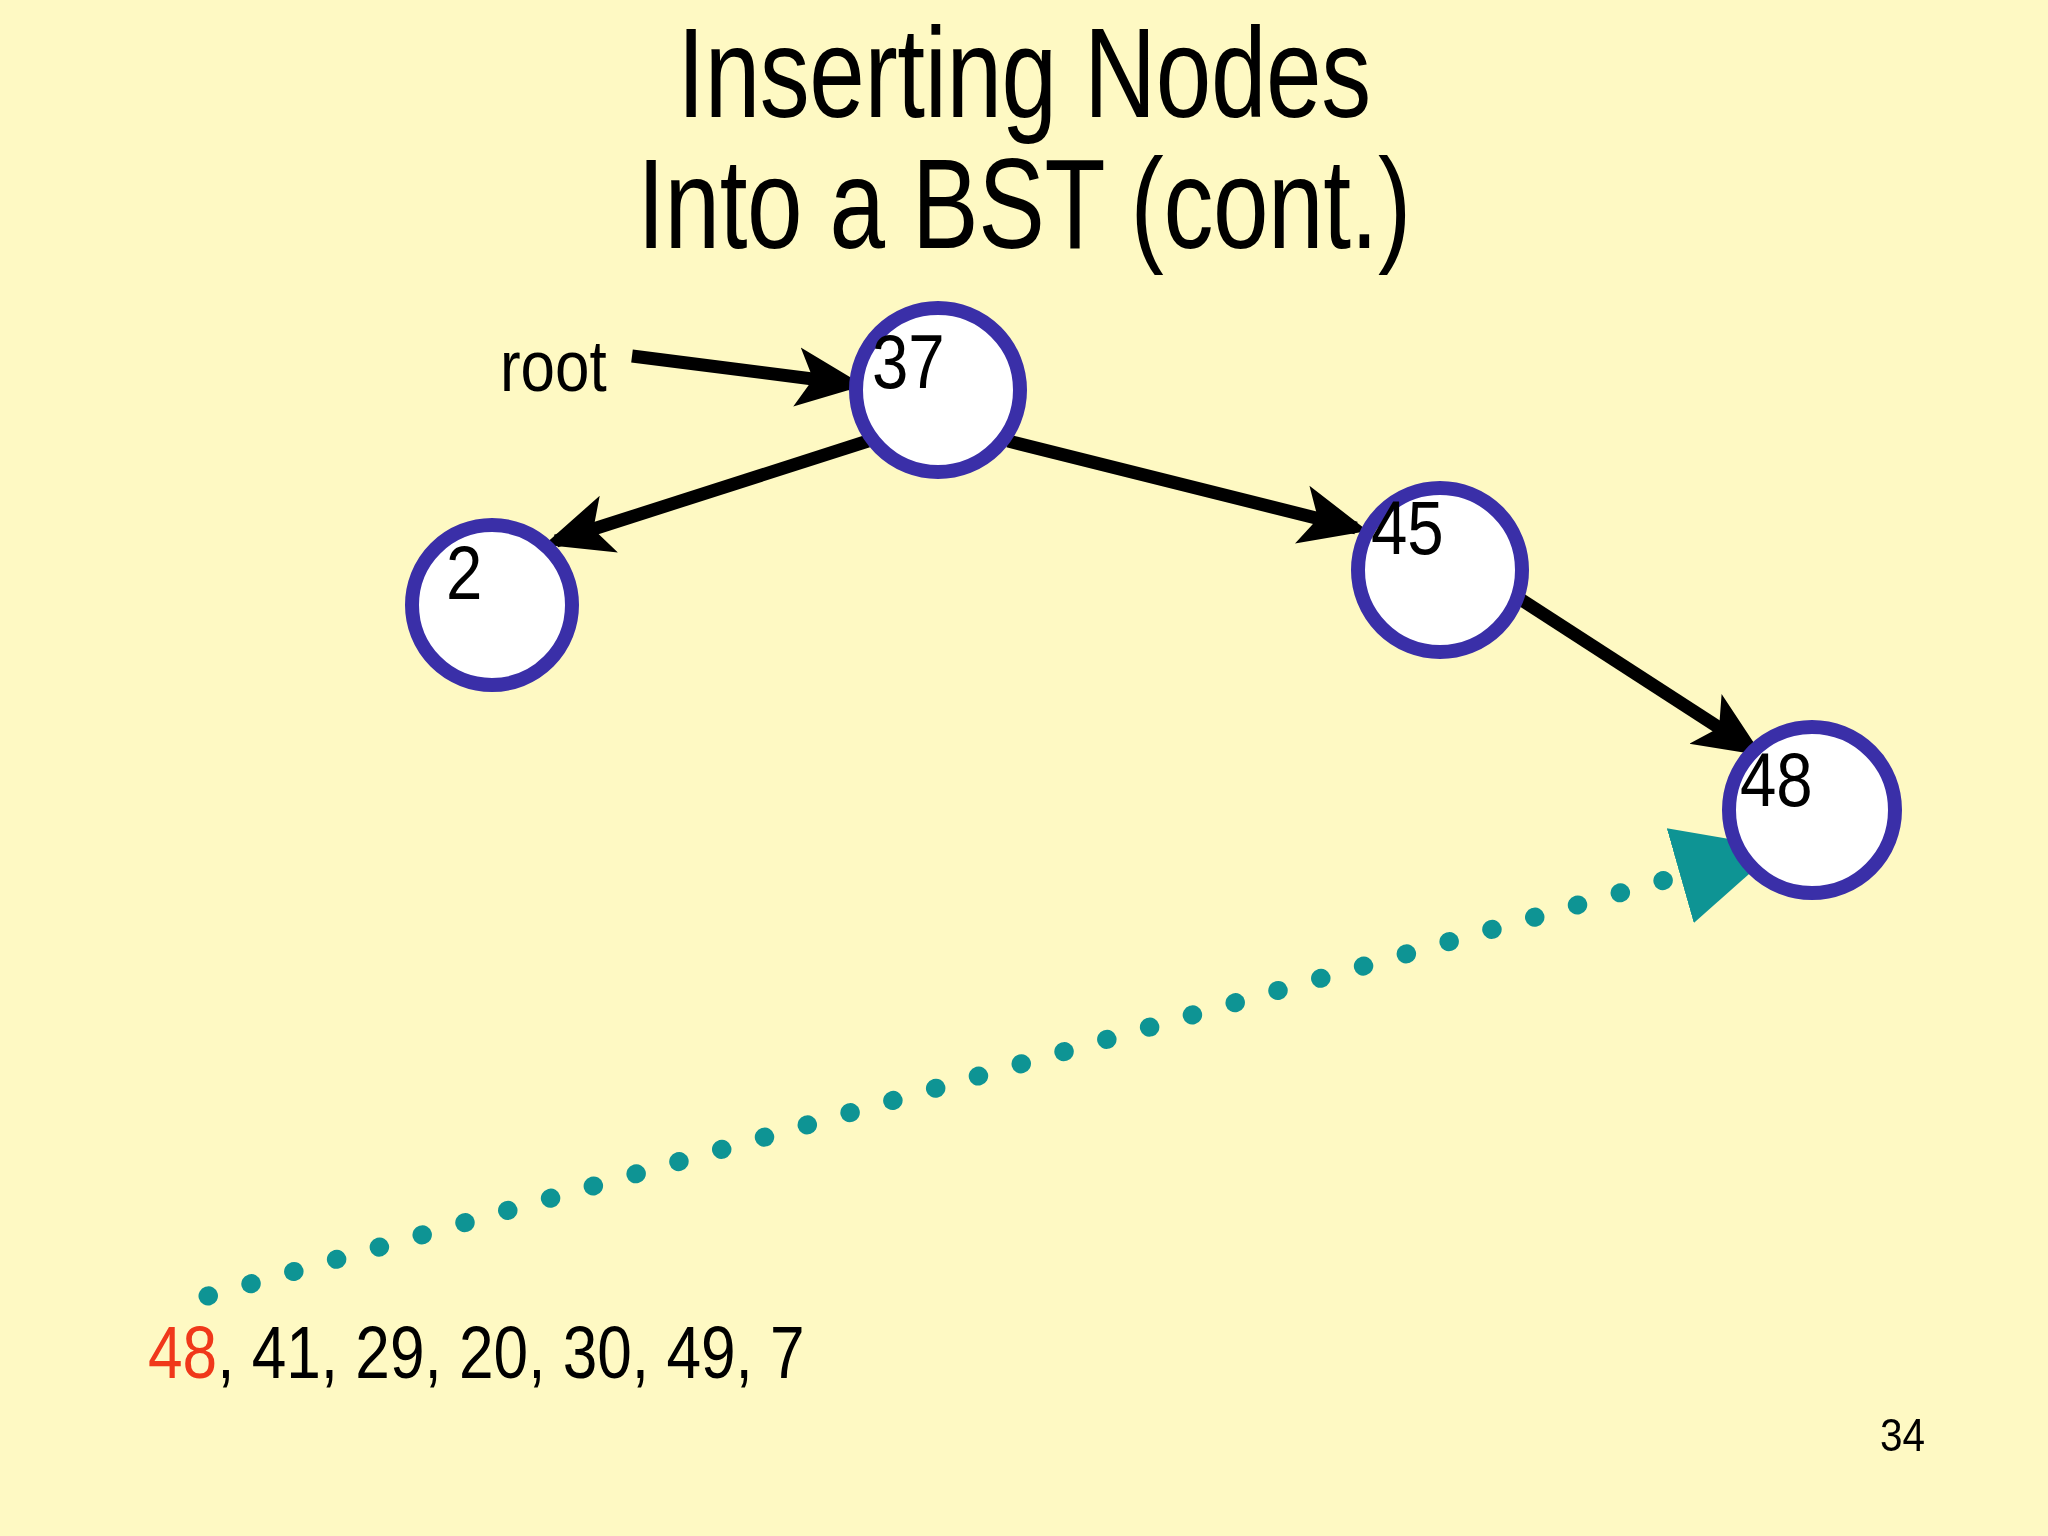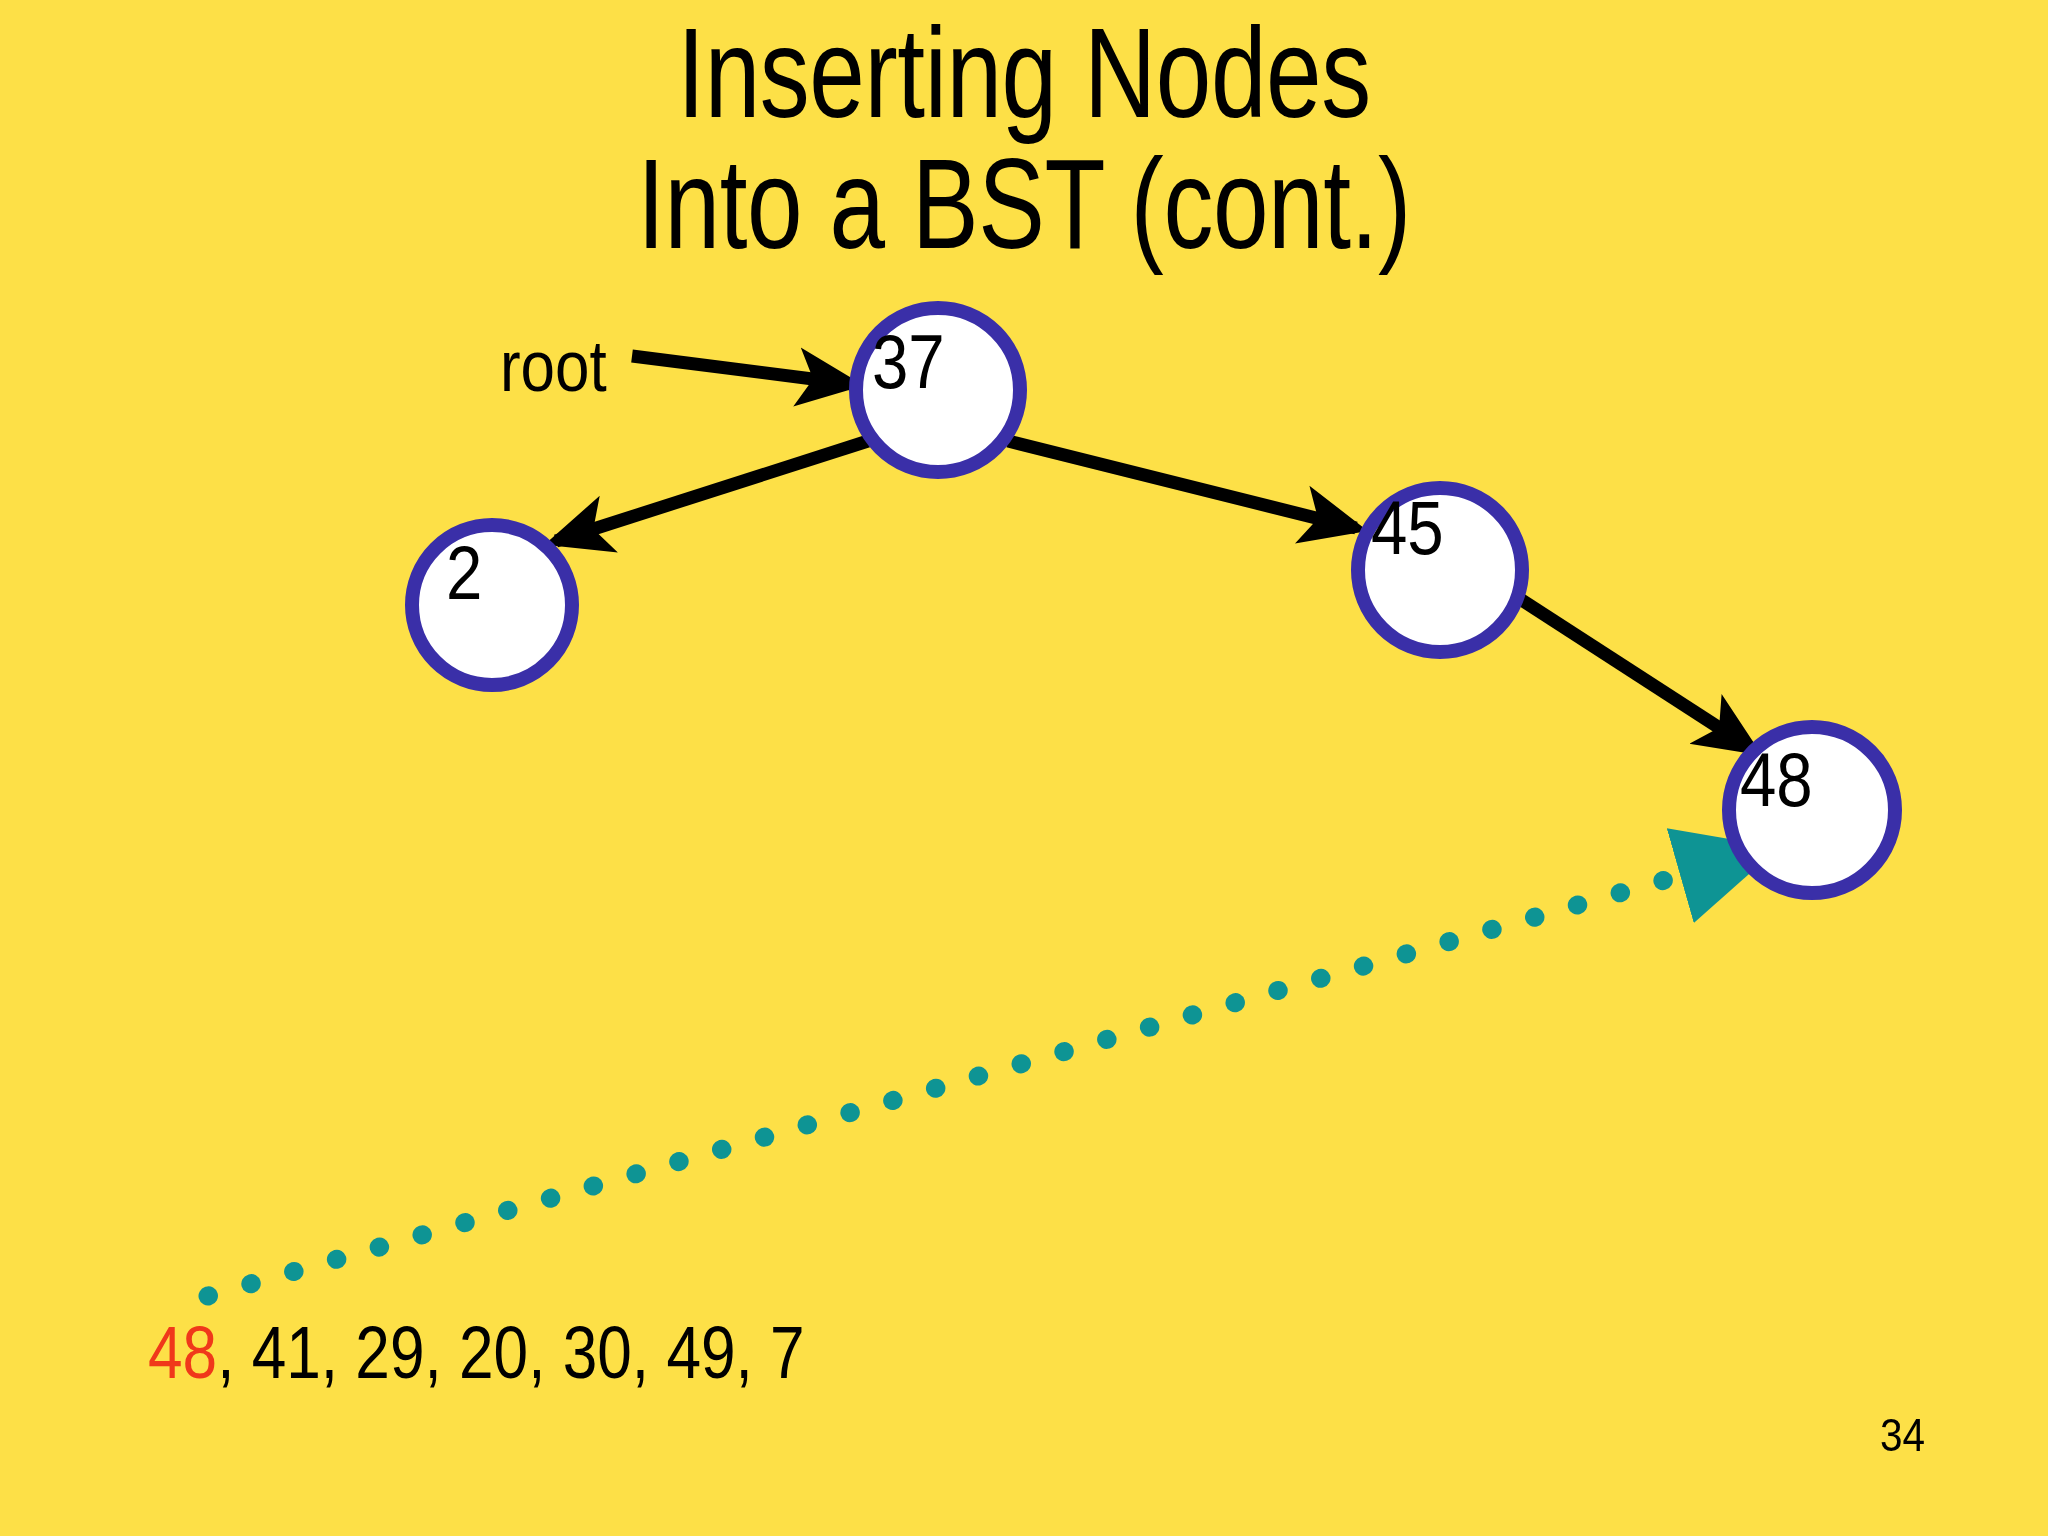--- a/index.html
+++ b/index.html
@@ -5,21 +5,21 @@
 <style>
   html, body {
     margin: 0;
     padding: 0;
     background: #ffffff;
   }
   #slide {
     position: relative;
     width: 2048px;
     height: 1536px;
-    background: #fde047;
+    background: #fef9c3;
     overflow: hidden;
     font-family: "Liberation Sans", sans-serif;
   }
 
   
   #title-block {
     position: absolute;
     left: 0;
     top: 8px;
     width: 2048px;

